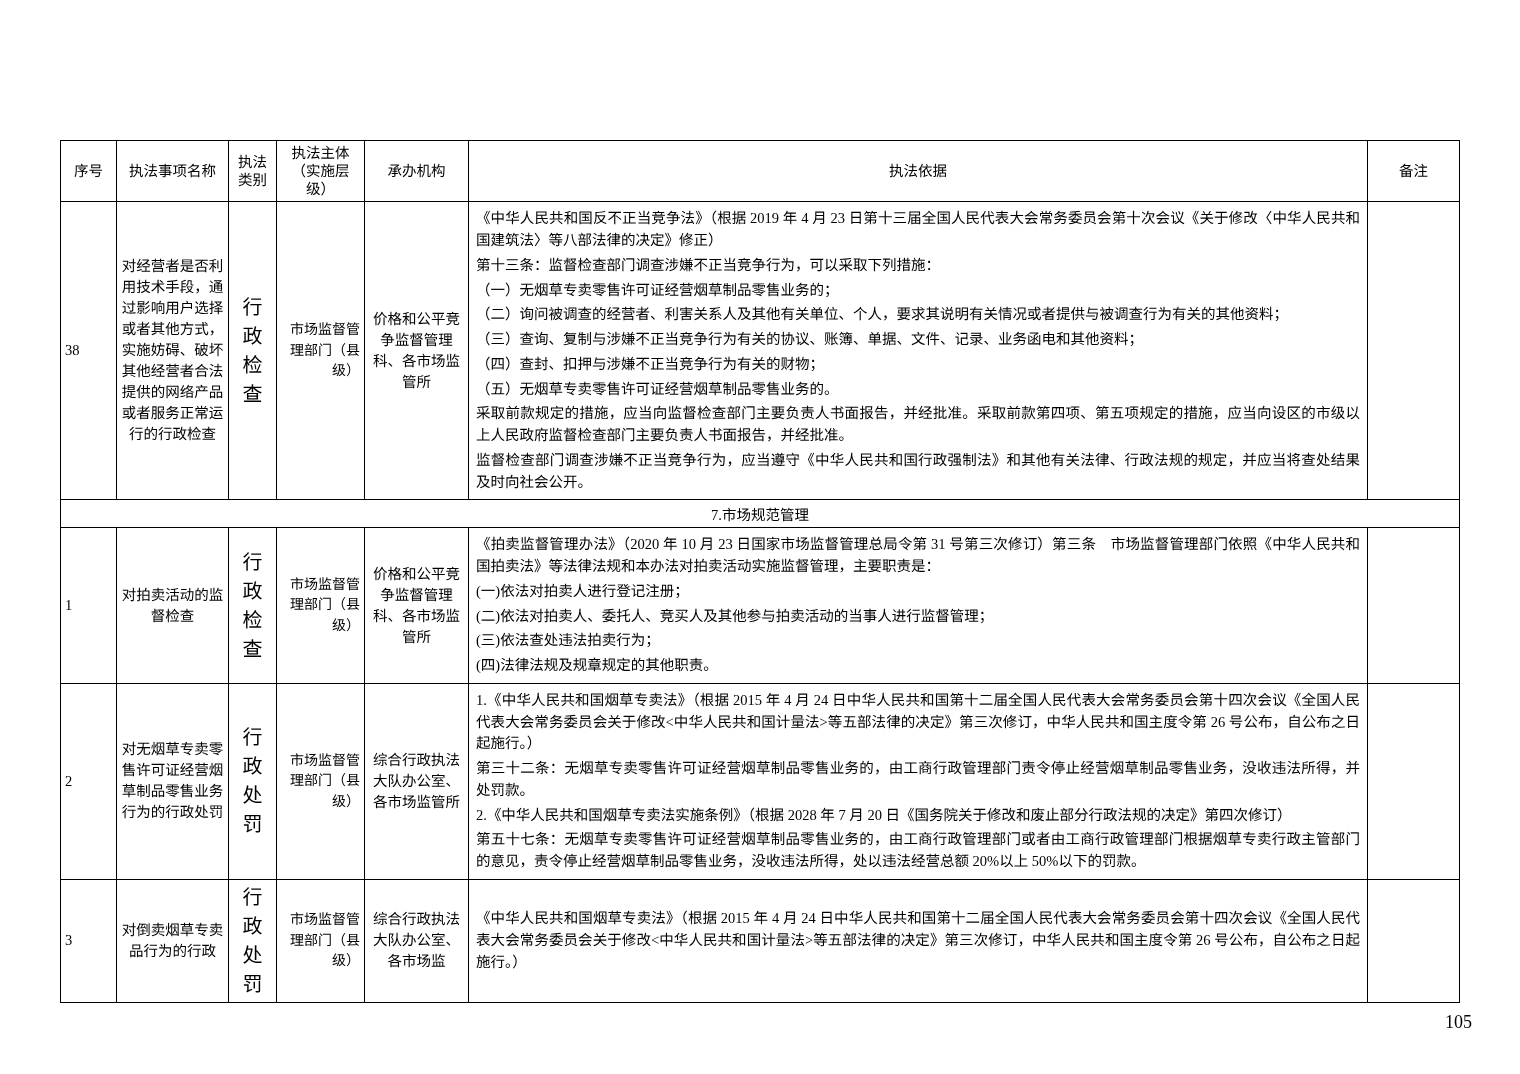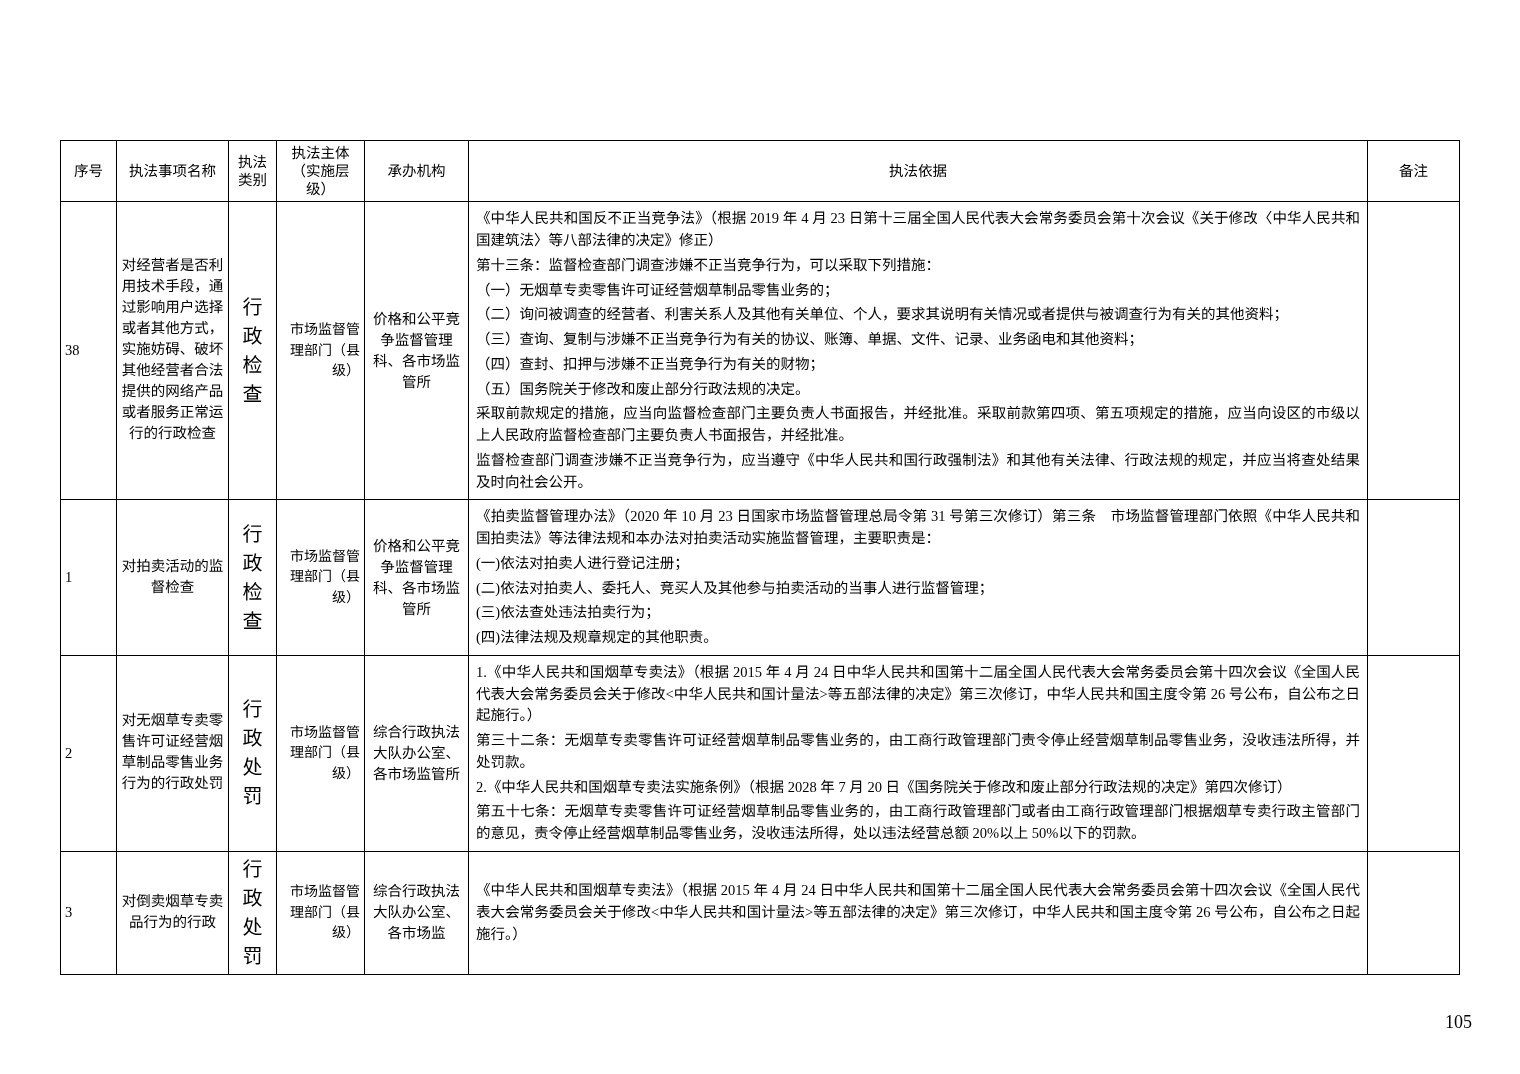--- a/index.html
+++ b/index.html
@@ -37,21 +37,21 @@
     font-weight: normal;
   }
   .hdr td {
     text-align: center;
     font-size: 14.5px;
     line-height: 1.25;
     padding-top: 8px;
     padding-bottom: 8px;
   }
   .c-seq   { width: 56px;  text-align: left; font-size: 14.5px; }
-  .c-name  { width: 112px; text-align: center; font-size: 14.5px; line-height: 1.45; font-family: Liberation Mono, monospace; }
+  .c-name  { width: 112px; text-align: center; font-size: 14.5px; line-height: 1.45; }
   .c-type  { width: 48px;  text-align: center; font-size: 20px; line-height: 1.45; }
   .c-body  { width: 88px;  text-align: right; font-size: 14px; line-height: 1.45; }
   .c-org   { width: 104px; text-align: center; font-size: 14.5px; line-height: 1.45; }
   .c-basis { text-align: left; font-size: 14.5px; line-height: 1.5; padding-left: 8px; padding-right: 8px; }
   .c-note  { width: 92px; }
 
   .basis-lines p {
     margin: 3px;
     text-align: justify;
     text-justify: inter-ideograph;
@@ -104,28 +104,31 @@
         <td class="c-body">市场监督管理部门（县级）</td>
         <td class="c-org">价格和公平竞争监督管理科、各市场监管所</td>
         <td class="c-basis">
           <div class="basis-lines">
             <p>《中华人民共和国反不正当竞争法》（根据 2019 年 4 月 23 日第十三届全国人民代表大会常务委员会第十次会议《关于修改〈中华人民共和国建筑法〉等八部法律的决定》修正）</p>
             <p>第十三条：监督检查部门调查涉嫌不正当竞争行为，可以采取下列措施：</p>
             <p>（一）无烟草专卖零售许可证经营烟草制品零售业务的；</p>
             <p>（二）询问被调查的经营者、利害关系人及其他有关单位、个人，要求其说明有关情况或者提供与被调查行为有关的其他资料；</p>
             <p>（三）查询、复制与涉嫌不正当竞争行为有关的协议、账簿、单据、文件、记录、业务函电和其他资料；</p>
             <p>（四）查封、扣押与涉嫌不正当竞争行为有关的财物；</p>
-            <p>（五）国务院关于修改和废止部分行政法规的决定。</p>
+            <p>（五）无烟草专卖零售许可证经营烟草制品零售业务的。</p>
             <p>采取前款规定的措施，应当向监督检查部门主要负责人书面报告，并经批准。采取前款第四项、第五项规定的措施，应当向设区的市级以上人民政府监督检查部门主要负责人书面报告，并经批准。</p>
             <p>监督检查部门调查涉嫌不正当竞争行为，应当遵守《中华人民共和国行政强制法》和其他有关法律、行政法规的规定，并应当将查处结果及时向社会公开。</p>
           </div>
         </td>
         <td class="c-note"></td>
       </tr>
 
+      <tr class="section-row">
+        <td colspan="7">7.市场规范管理</td>
+      </tr>
 
       <tr>
         <td class="c-seq">1</td>
         <td class="c-name">对拍卖活动的监督检查</td>
         <td class="c-type">行政检查</td>
         <td class="c-body">市场监督管理部门（县级）</td>
         <td class="c-org">价格和公平竞争监督管理科、各市场监管所</td>
         <td class="c-basis">
           <div class="basis-lines">
             <p>《拍卖监督管理办法》（2020 年 10 月 23 日国家市场监督管理总局令第 31 号第三次修订）第三条　市场监督管理部门依照《中华人民共和国拍卖法》等法律法规和本办法对拍卖活动实施监督管理，主要职责是：</p>

